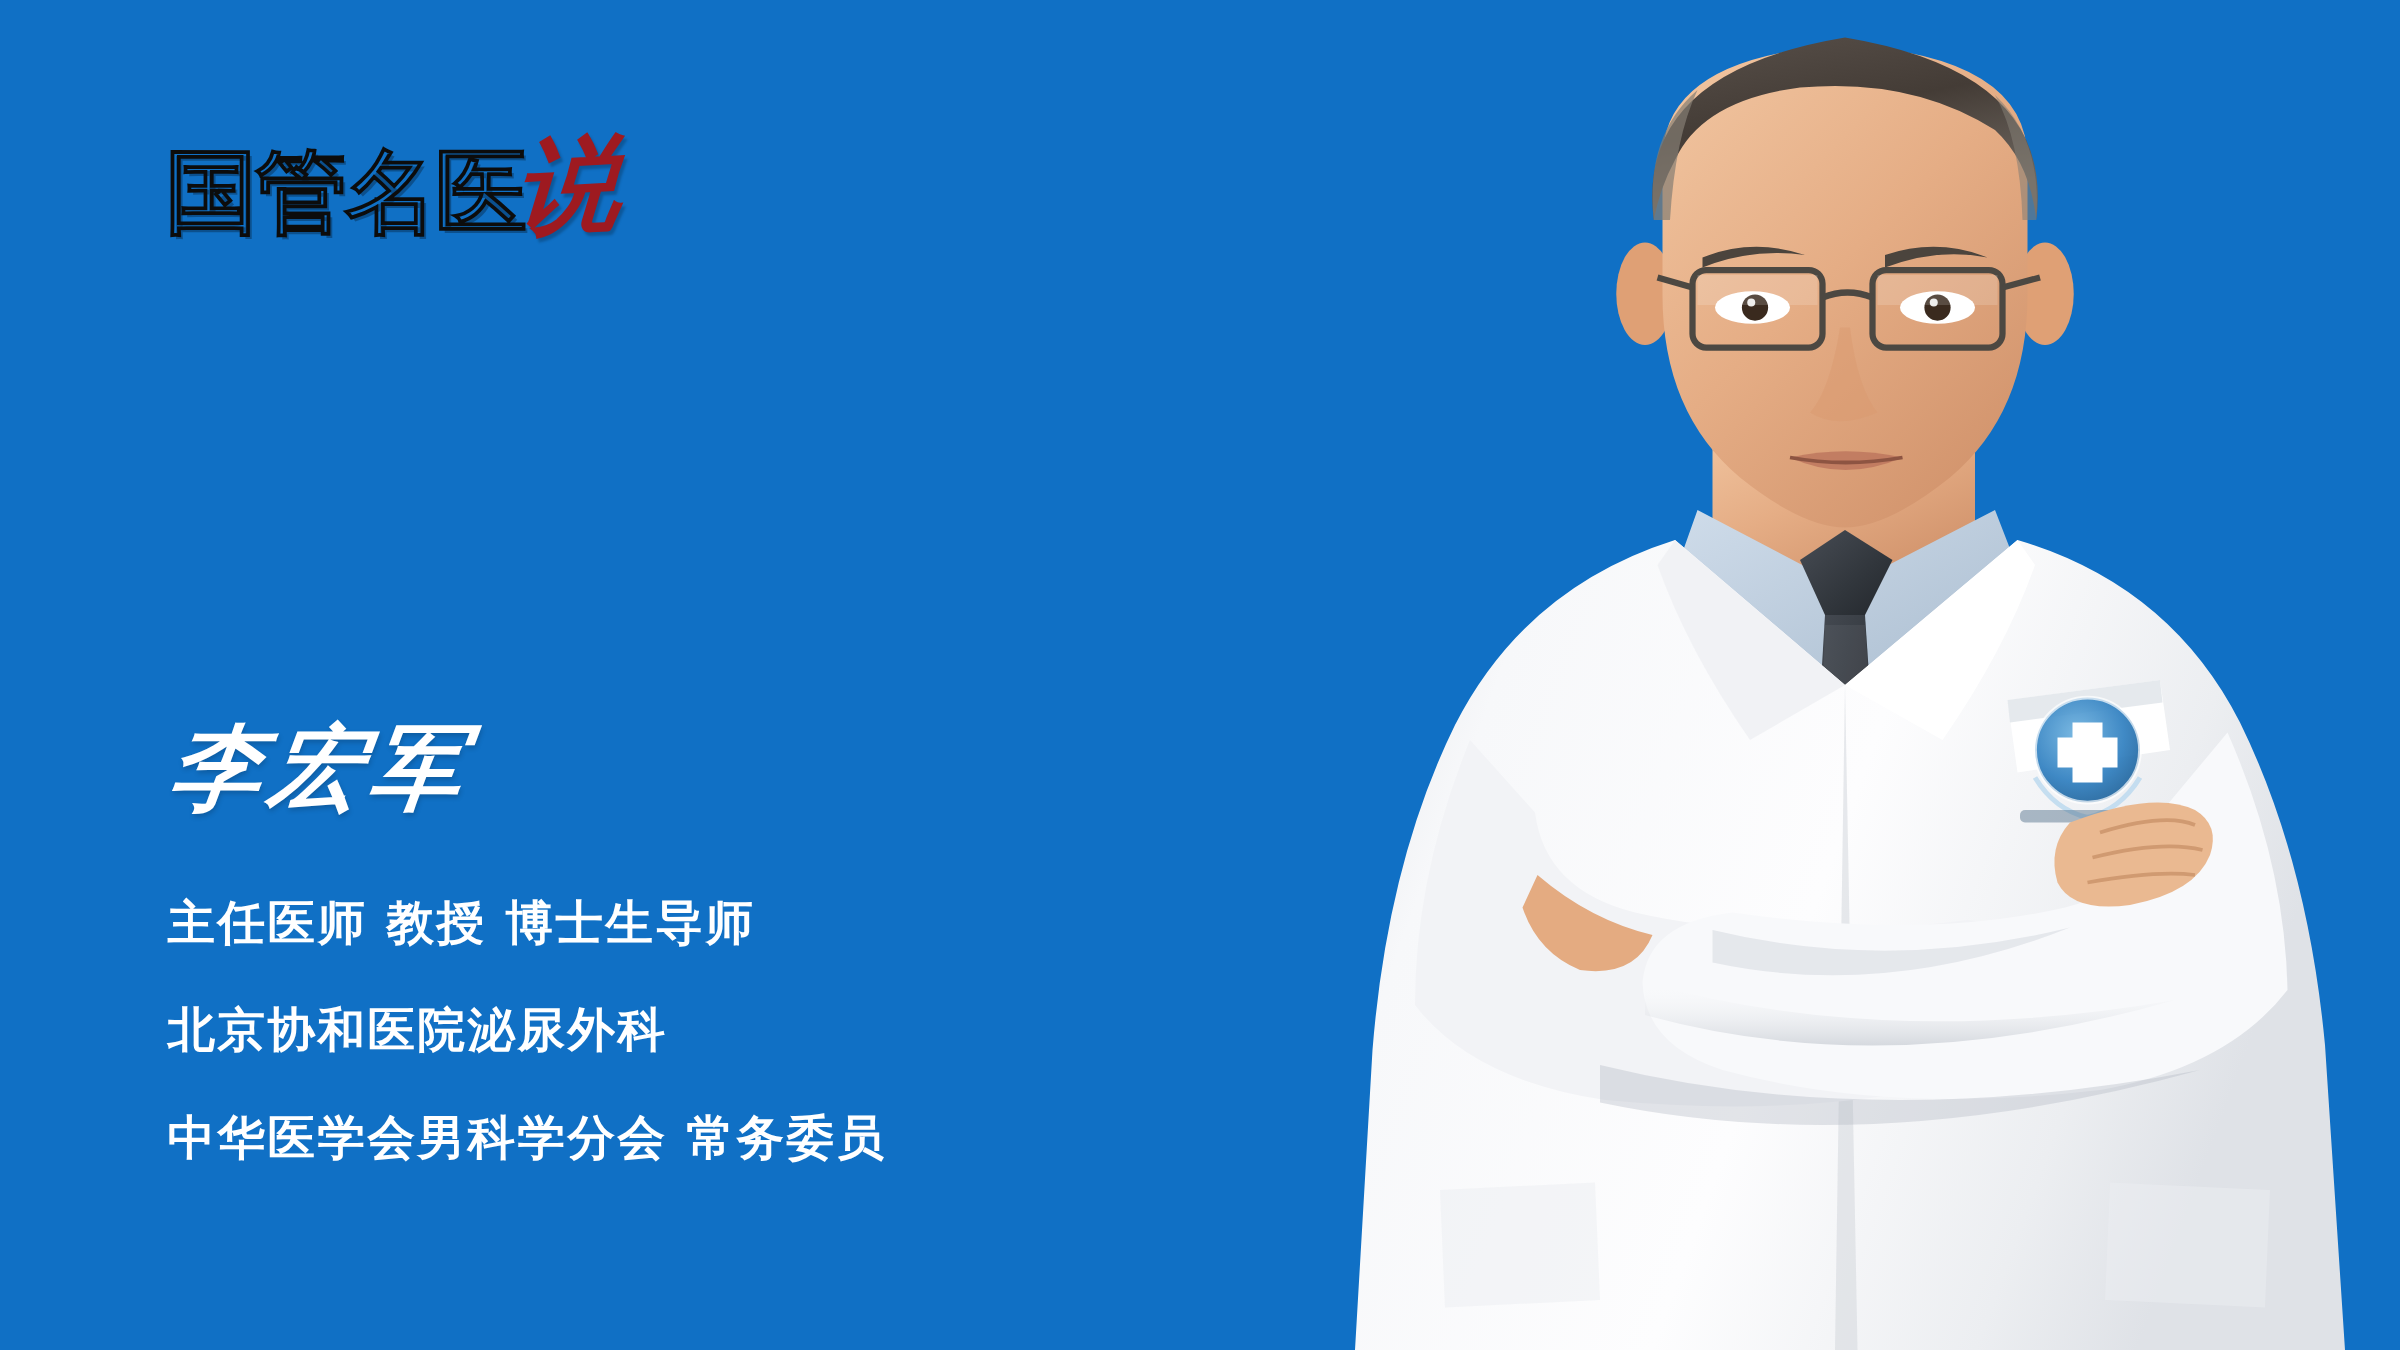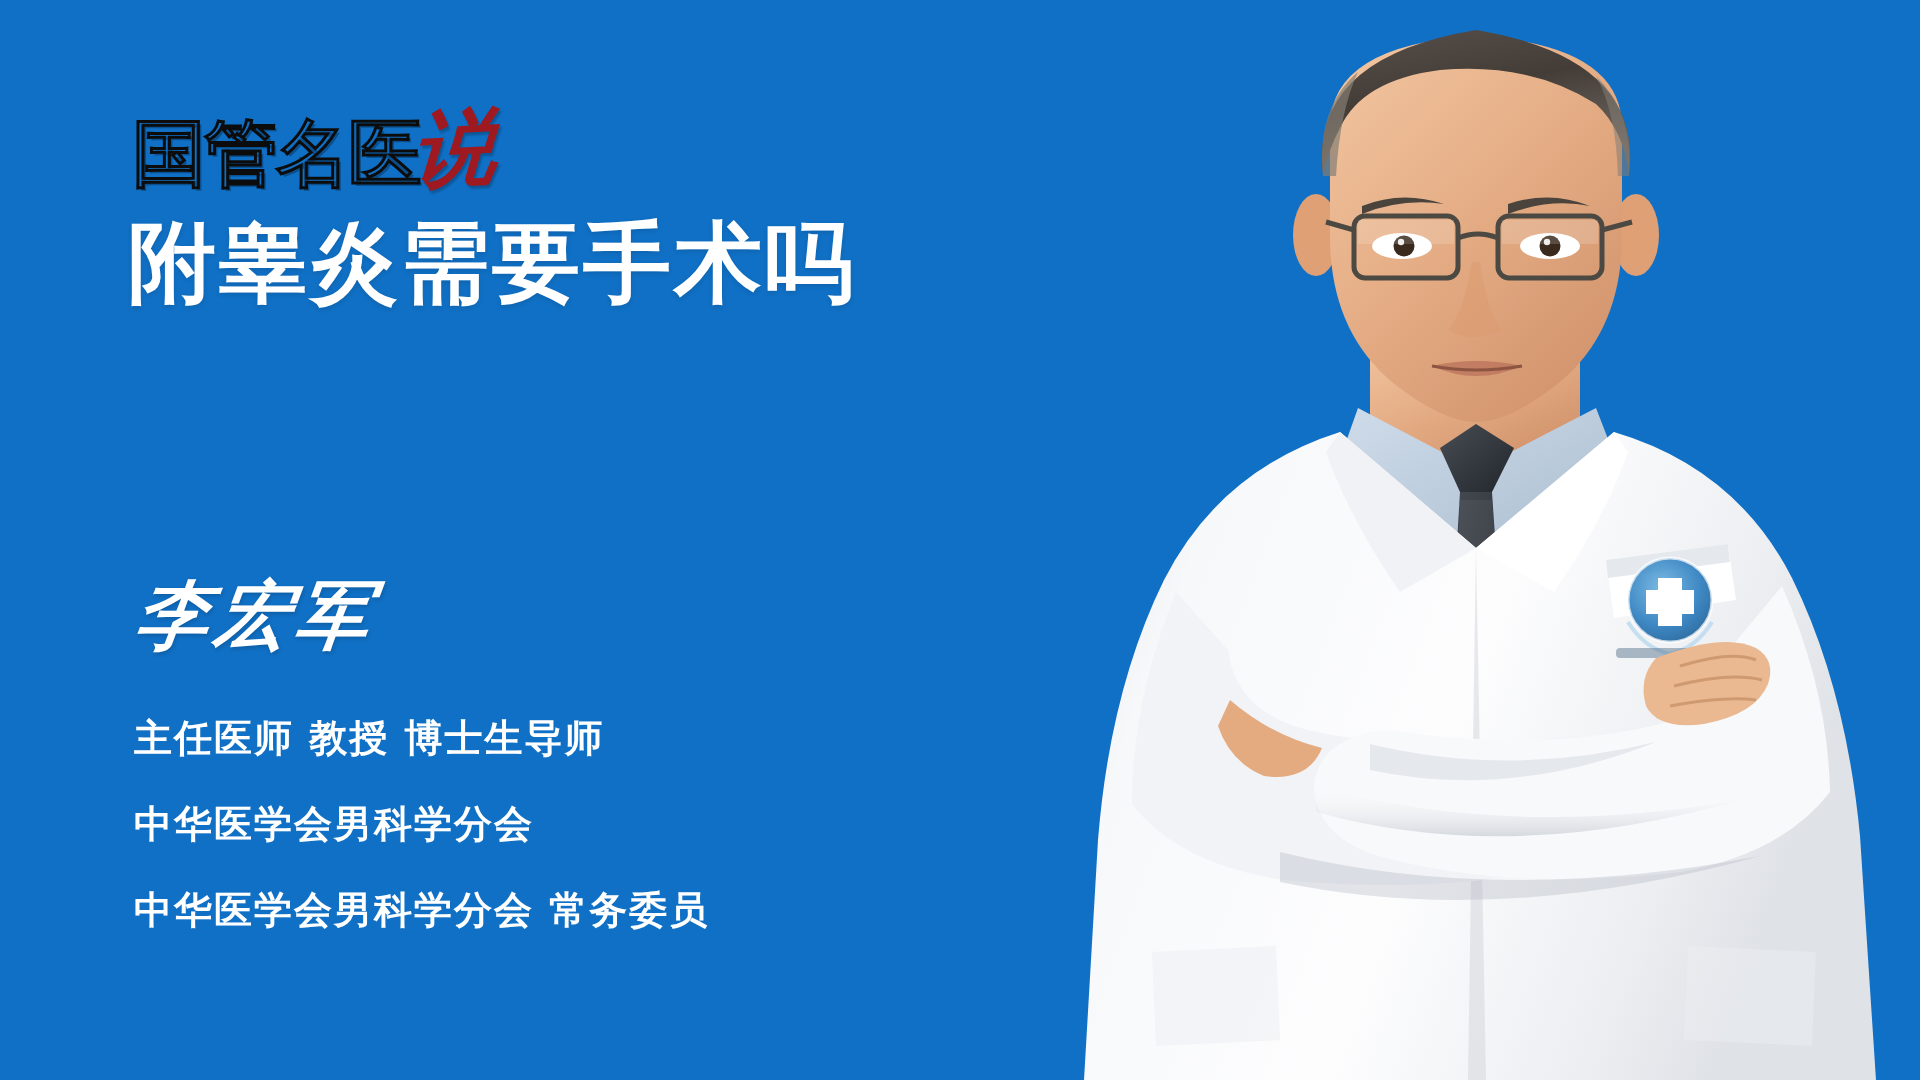--- a/index.html
+++ b/index.html
@@ -303,25 +303,24 @@
     </svg>
   </div>
 
   <div class="left-col">
 
     <div class="logo">
       <span class="logo-main">国管名医</span>
       <span class="logo-accent">说</span>
     </div>
 
-    <div class="title">附睾炎需要手术吗</div>
 
     <div class="doctor-name">李宏军</div>
 
     <div class="credentials">
       <div class="credential-line">主任医师  教授  博士生导师</div>
-      <div class="credential-line">中华医学会男科学分会</div>
+      <div class="credential-line">北京协和医院泌尿外科</div>
       <div class="credential-line">中华医学会男科学分会  常务委员</div>
     </div>
 
   </div>
 
 </div>
 
 </body></html>

